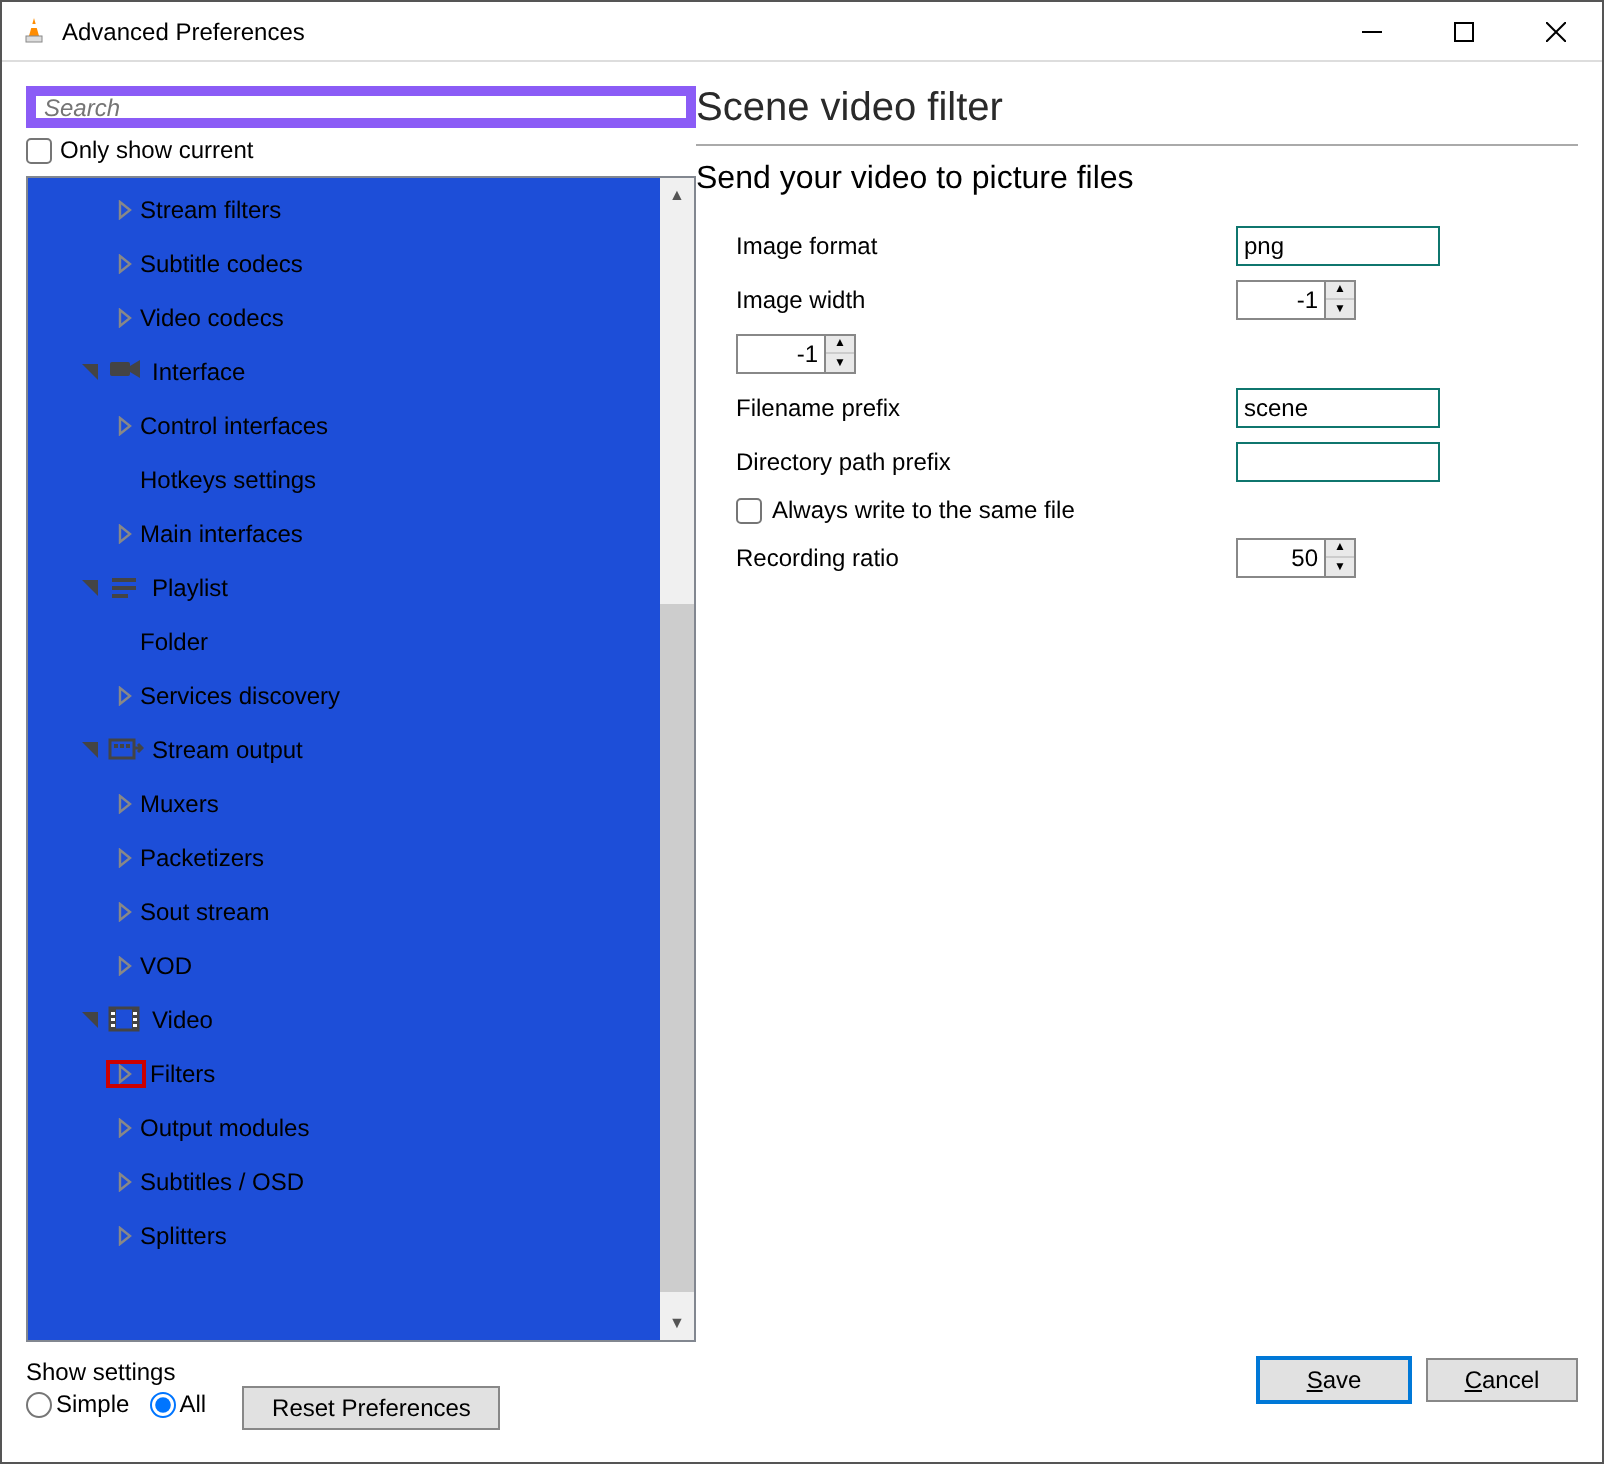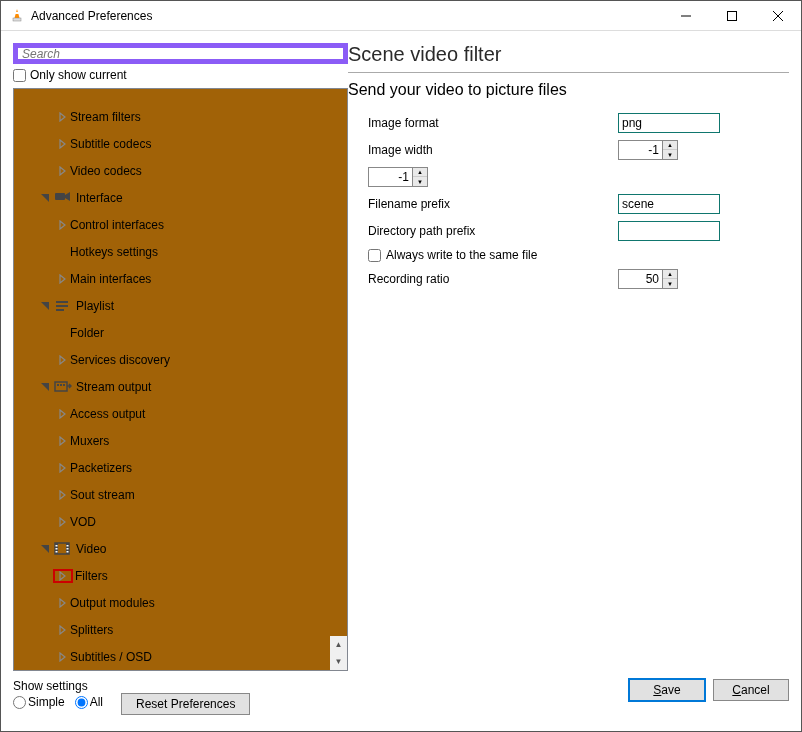--- a/index.html
+++ b/index.html
@@ -7,21 +7,21 @@
     .titlebar { height: 30px; display: flex; align-items: center; padding: 0 0 0 8px; border-bottom: 1px solid #ddd; }
     .titlebar .app-icon { width: 16px; height: 16px; margin-right: 6px; }
     .titlebar .title { flex: 1; font-size: 12px; }
     .titlebar .win-controls { display: flex; }
     .titlebar .win-btn { width: 46px; height: 30px; display: flex; align-items: center; justify-content: center; cursor: pointer; }
     .content { display: flex; padding: 12px 12px 0 12px; height: 640px; }
     .left-panel { width: 335px; display: flex; flex-direction: column; }
     .search-input { border: 5px solid #8b5cf6; padding: 2px 4px; font-size: 12px; height: 21px; font-style: italic; color: #888; }
     .only-current { display: flex; align-items: center; margin-top: 4px; }
     .only-current input { margin-right: 4px; }
-    .tree-wrap { border: 1px solid #828790; margin-top: 6px; flex: 1; display: flex; background: #a16207; align-items: flex-end; }
+    .tree-wrap { border: 1px solid #828790; margin-top: 6px; flex: 1; display: flex; background: #1d4ed8; }
     .tree { flex: 1; overflow: hidden; padding-top: 2px; }
     .scrollbar { width: 17px; background: #f0f0f0; display: flex; flex-direction: column; }
     .scroll-arrow { height: 17px; display: flex; align-items: center; justify-content: center; font-size: 8px; color: #555; cursor: pointer; }
     .scroll-track { flex: 1; position: relative; }
     .scroll-thumb { position: absolute; left: 0; right: 0; top: 196px; height: 344px; background: #cdcdcd; }
     .tree-row { height: 27px; display: flex; align-items: center; font-size: 12px; cursor: pointer; }
     .chevron { width: 14px; display: flex; align-items: center; justify-content: center; color: #666; font-size: 10px; }
     .chevron.down { color: #444; }
     .tree-indent1 { padding-left: 24px; }
     .tree-indent2 { padding-left: 42px; }
@@ -194,28 +194,20 @@
               </svg>
             </span>
             <span>Stream output</span>
           </div>
           <div class="tree-row tree-indent2">
             <span class="chevron">
               <svg width="8" height="10">
                 <path d="M1 1 L6 5 L1 9 Z" fill="none" stroke="#888" stroke-width="1.2"></path>
               </svg>
             </span>
-            <span>Access output</span>
-          </div>
-          <div class="tree-row tree-indent2">
-            <span class="chevron">
-              <svg width="8" height="10">
-                <path d="M1 1 L6 5 L1 9 Z" fill="none" stroke="#888" stroke-width="1.2"></path>
-              </svg>
-            </span>
             <span>Muxers</span>
           </div>
           <div class="tree-row tree-indent2">
             <span class="chevron">
               <svg width="8" height="10">
                 <path d="M1 1 L6 5 L1 9 Z" fill="none" stroke="#888" stroke-width="1.2"></path>
               </svg>
             </span>
             <span>Packetizers</span>
           </div>
@@ -273,29 +265,29 @@
               </svg>
             </span>
             <span>Output modules</span>
           </div>
           <div class="tree-row tree-indent2">
             <span class="chevron">
               <svg width="8" height="10">
                 <path d="M1 1 L6 5 L1 9 Z" fill="none" stroke="#888" stroke-width="1.2"></path>
               </svg>
             </span>
+            <span>Subtitles / OSD</span>
+          </div>
+          <div class="tree-row tree-indent2">
+            <span class="chevron">
+              <svg width="8" height="10">
+                <path d="M1 1 L6 5 L1 9 Z" fill="none" stroke="#888" stroke-width="1.2"></path>
+              </svg>
+            </span>
             <span>Splitters</span>
-          </div>
-          <div class="tree-row tree-indent2">
-            <span class="chevron">
-              <svg width="8" height="10">
-                <path d="M1 1 L6 5 L1 9 Z" fill="none" stroke="#888" stroke-width="1.2"></path>
-              </svg>
-            </span>
-            <span>Subtitles / OSD</span>
           </div>
         </div>
       <div class="scrollbar">
         <div class="scroll-arrow">▲</div>
         <div class="scroll-track">
             <div class="scroll-thumb"></div>
           </div>
         <div class="scroll-arrow">▼</div>
       </div>
     </div>

